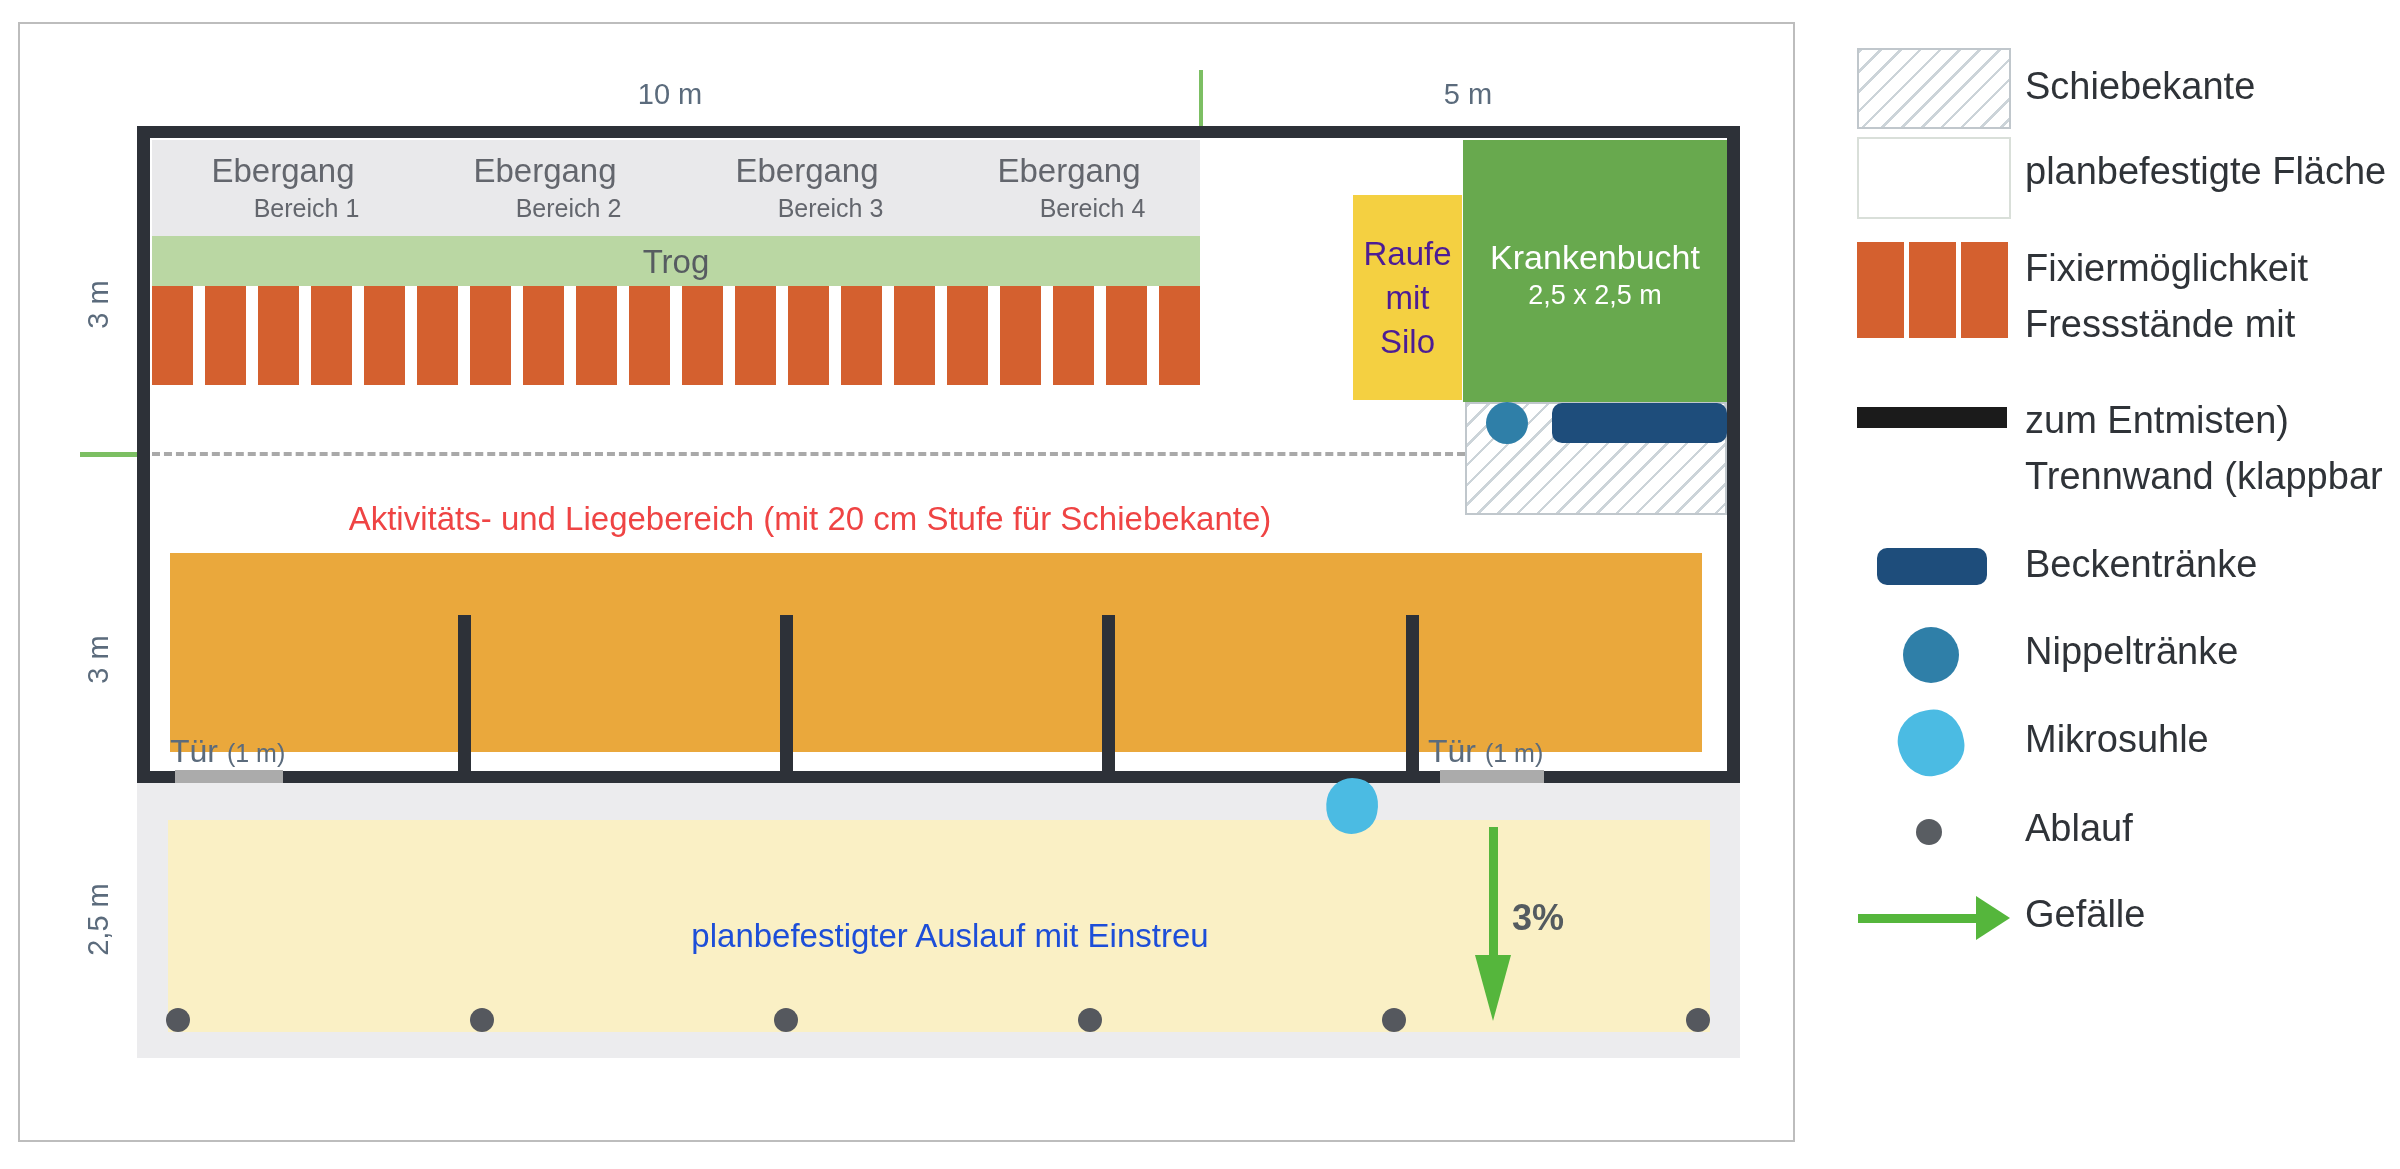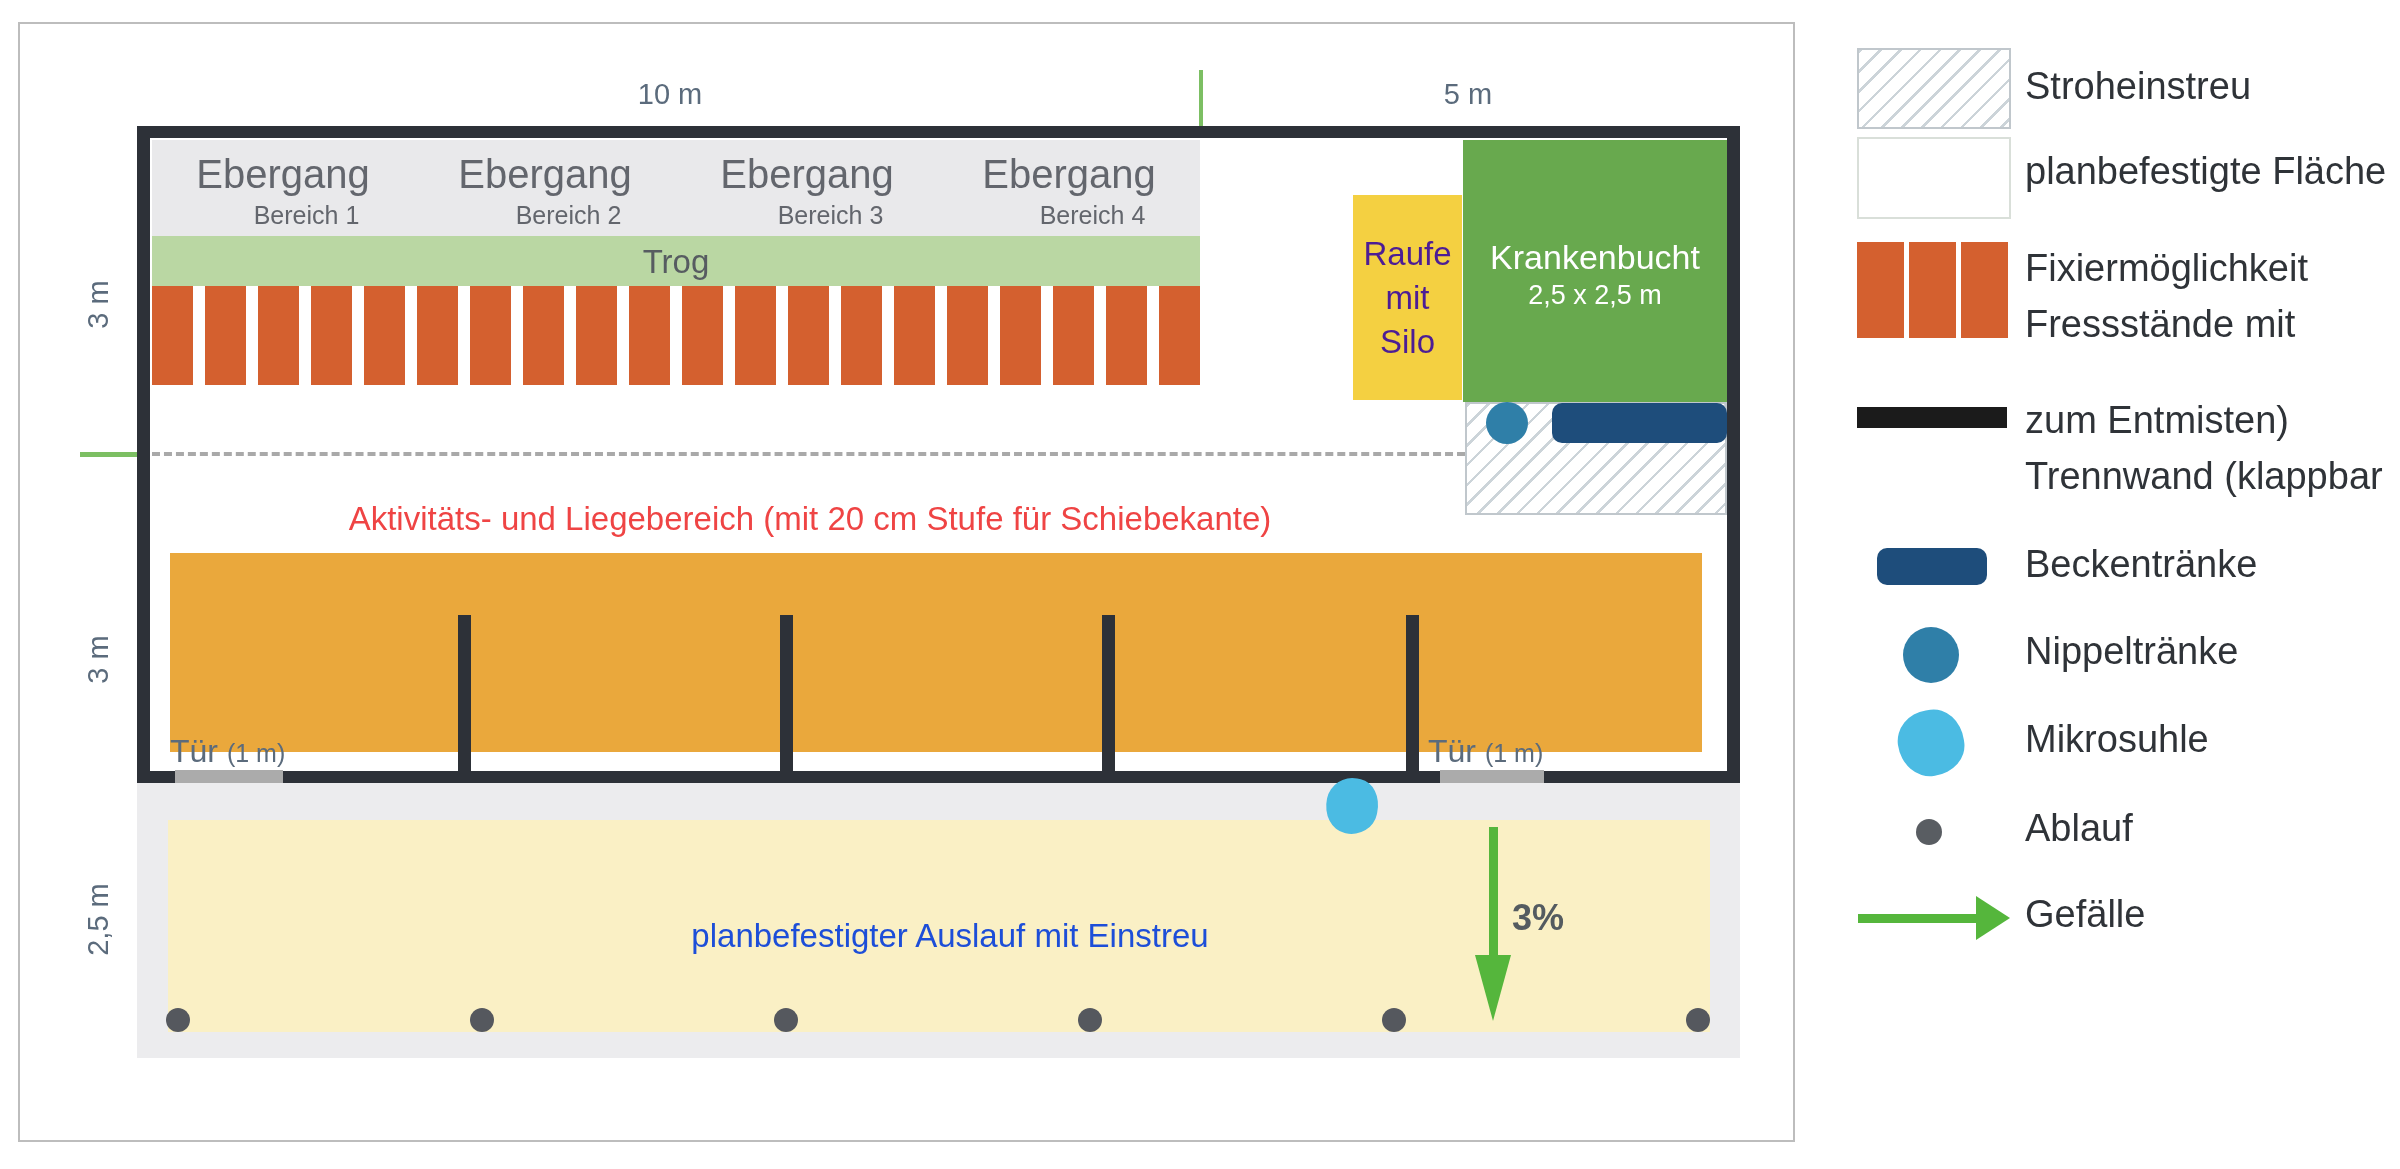--- a/index.html
+++ b/index.html
@@ -24,21 +24,21 @@
   
   .wall{background:#2d3138;}
   .wall-top{left:137px;top:126px;width:1603px;height:12px;}
   .wall-left{left:137px;top:126px;width:13px;height:657px;}
   .wall-right{left:1727px;top:126px;width:13px;height:657px;}
   .wall-bottom{left:137px;top:771px;width:1603px;height:12px;}
 
   
   .ebox{top:140px;width:262px;height:96px;background:#e9e9eb;text-align:center;}
   .ebox.divider{border-right:2px solid #a3a3a5;}
-  .ebox .t1{margin-top:12px;font-size:40px;color:#63666d;}
+  .ebox .t1{margin-top:12px;font-size:33px;color:#63666d;}
   .ebox .t2{margin-top:4px;font-size:25px;color:#63666d;margin-left:47px;}
   .ebox-1{left:152px;} .ebox-2{left:414px;} .ebox-3{left:676px;} .ebox-4{left:938px;}
 
   
   .trog{left:152px;top:236px;width:1048px;height:50px;background:#bad7a3;}
   .trog-label{left:152px;top:243px;width:1048px;text-align:center;font-size:33px;color:#575c61;}
 
   
   .stall-row{left:152px;top:286px;width:1048px;height:99px;display:flex;justify-content:space-between;}
   .stall{width:41px;height:99px;background:#d4602f;}
@@ -209,21 +209,21 @@
   <div class="abs drain-row">
       <div class="drain"></div>
       <div class="drain"></div>
       <div class="drain"></div>
       <div class="drain"></div>
       <div class="drain"></div>
       <div class="drain"></div>
     </div>
 
   <div class="abs hatch lg-hatch"></div>
-  <div class="abs lg-label" style="top:65px;">Stroheinstreu</div>
+  <div class="abs lg-label" style="top:65px;">Schiebekante</div>
 
   <div class="abs lg-plain"></div>
   <div class="abs lg-label" style="top:150px;">planbefestigte Fläche</div>
 
   <div class="abs lg-fress">
       <div class="bar"></div>
       <div class="bar"></div>
       <div class="bar"></div>
     </div>
   <div class="abs lg-label two" style="top:240px;">

